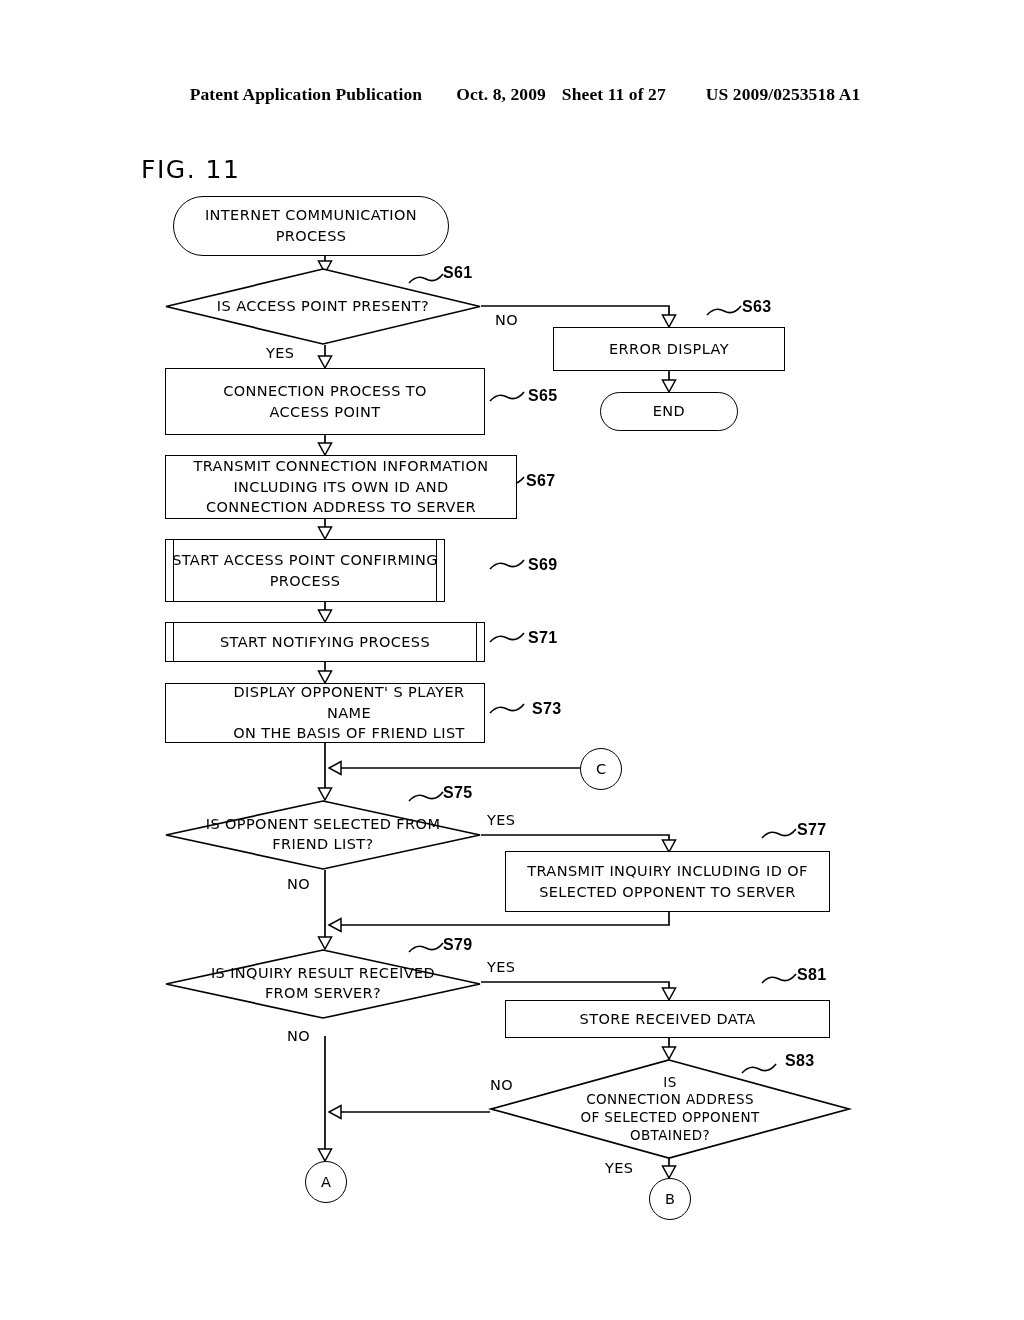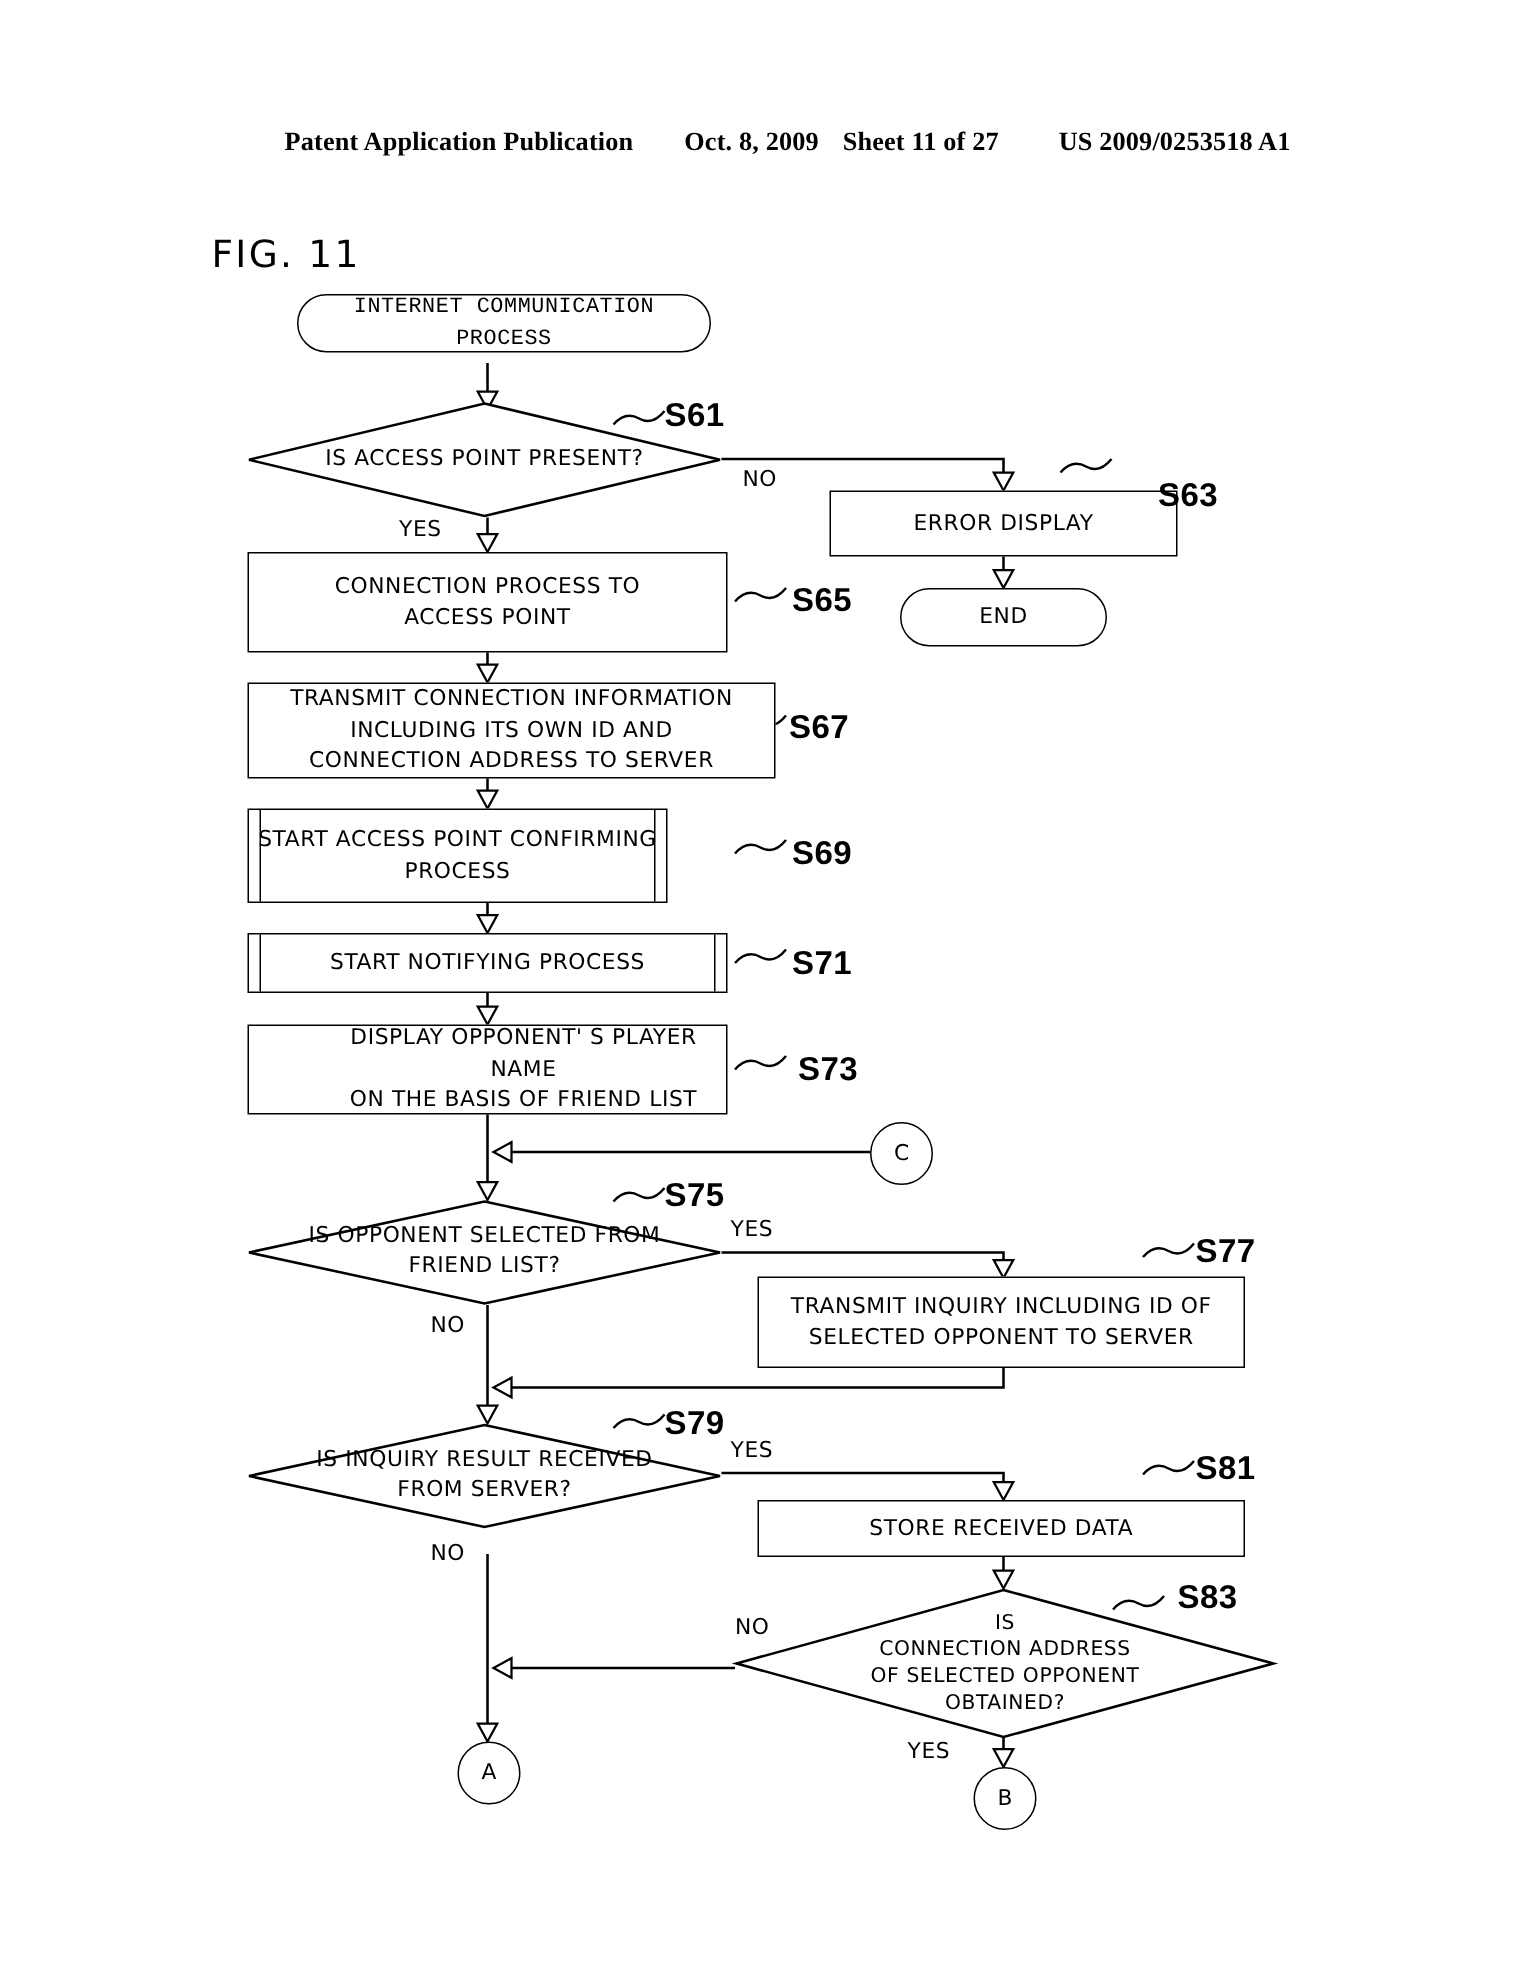--- a/index.html
+++ b/index.html
@@ -113,21 +113,21 @@
     font-size: 14.5px;
     letter-spacing: 0.4px;
     line-height: 1.35;
   }
 
   
   .step-label {
     position: absolute;
     font-family: "Liberation Sans", sans-serif;
     font-weight: bold;
-    font-size: 22px;
+    font-size: 16px;
     letter-spacing: 0.3px;
     white-space: nowrap;
   }
 
   
   .branch-label {
     position: absolute;
     font-family: "DejaVu Sans", sans-serif;
     font-size: 14.5px;
     letter-spacing: 0.4px;
@@ -221,39 +221,39 @@
   <path class="leader" d="M 490 569 q 8 -9 17 -4 q 9 5 17 -5"></path>
   <path class="leader" d="M 490 642 q 8 -9 17 -4 q 9 5 17 -5"></path>
   <path class="leader" d="M 490 713 q 8 -9 17 -4 q 9 5 17 -5"></path>
   <path class="leader" d="M 409 801 q 8 -9 17 -4 q 9 5 17 -5"></path>
   <path class="leader" d="M 762 838 q 8 -9 17 -4 q 9 5 17 -5"></path>
   <path class="leader" d="M 409 952 q 8 -9 17 -4 q 9 5 17 -5"></path>
   <path class="leader" d="M 762 983 q 8 -9 17 -4 q 9 5 17 -5"></path>
   <path class="leader" d="M 742 1073 q 8 -9 17 -4 q 9 5 17 -5"></path>
 </svg>
 
-<div class="node term" style="left:198px; top:196px; width:276px; height:39px;font-family:Liberation Mono, monospace;">
+<div class="node term" style="left:173px; top:196px; width:276px; height:60px;">
   <span style="white-space:pre-line;">INTERNET COMMUNICATION
 PROCESS</span>
 </div>
 
 <div class="diamond-wrap" style="left:165px; top:268px; width:316px; height:77px;">
   <svg width="316" height="77" viewBox="0 0 316 77">
     <polygon points="158,1 315,38.5 158,76 1,38.5" fill="#fff" stroke="#000" stroke-width="1.7"></polygon>
   </svg>
   <div class="diamond-text" style="white-space:pre-line;">IS ACCESS POINT PRESENT?</div>
 </div>
 <div class="step-label" style="left:443px; top:264px;">S61</div>
 <div class="branch-label" style="left:266px; top:345px;">YES</div>
 <div class="branch-label" style="left:495px; top:312px;">NO</div>
 
 <div class="node proc" style="left:553px; top:327px; width:232px; height:44px;">
   <span style="white-space:pre-line;">ERROR DISPLAY</span>
 </div>
-<div class="step-label" style="left:772px; top:298px;margin-top:19px;">S63</div>
+<div class="step-label" style="left:742px; top:298px;">S63</div>
 
 <div class="node term" style="left:600px; top:392px; width:138px; height:39px;">
   <span>END</span>
 </div>
 
 <div class="node proc" style="left:165px; top:368px; width:320px; height:67px;">
   <span style="white-space:pre-line;">CONNECTION PROCESS TO
 ACCESS POINT</span>
 </div>
 <div class="step-label" style="left:528px; top:387px;">S65</div>

